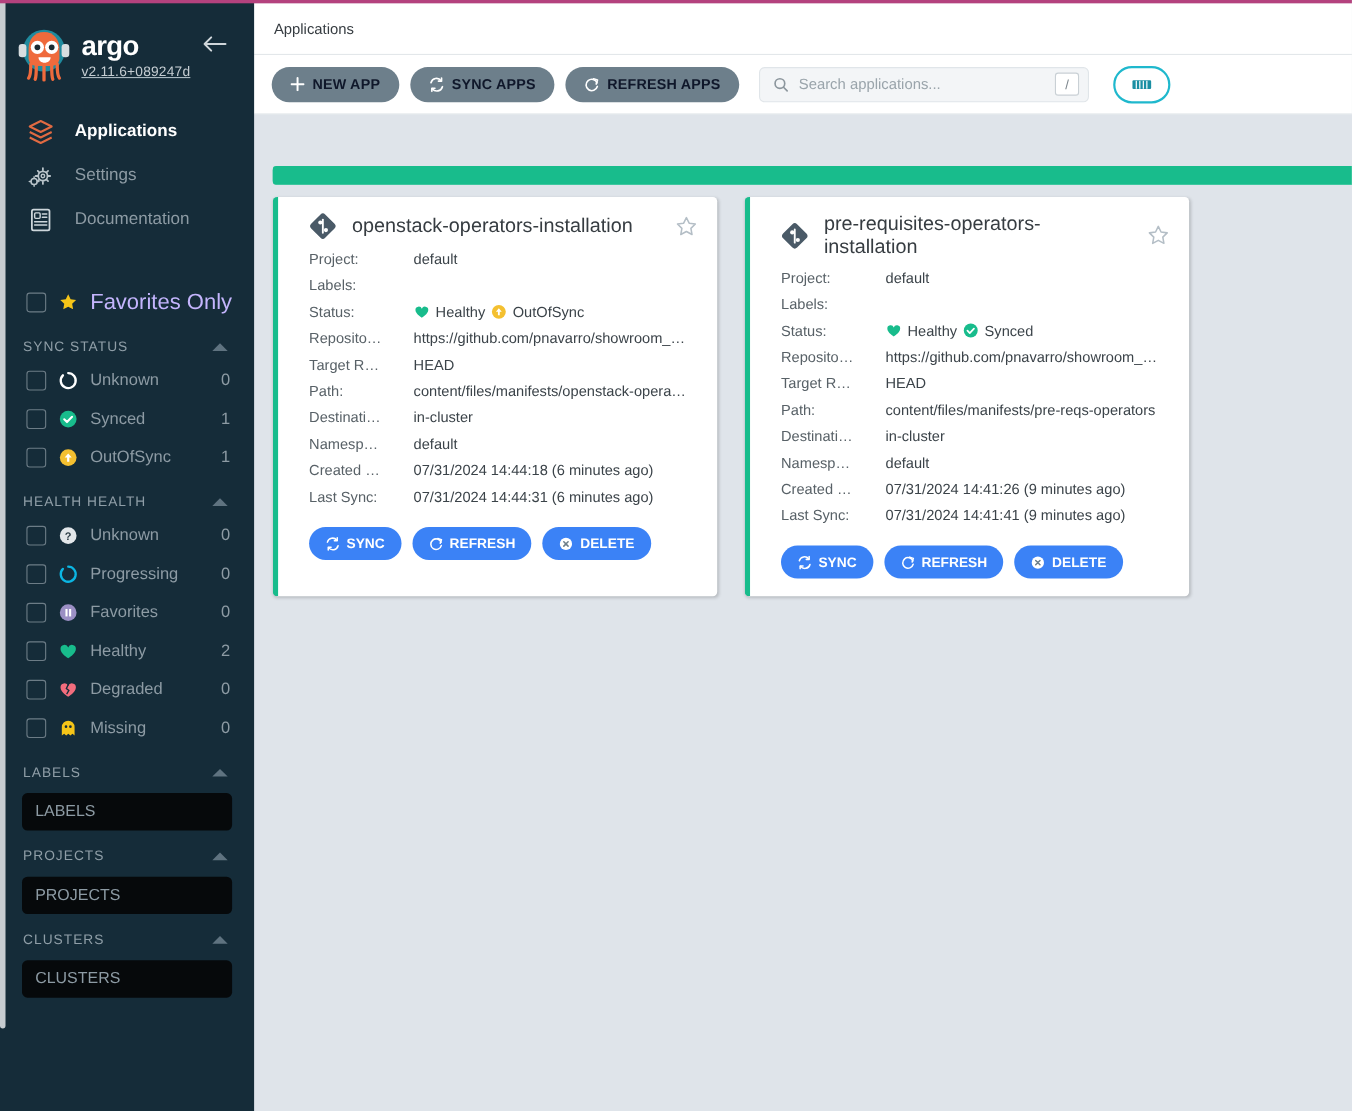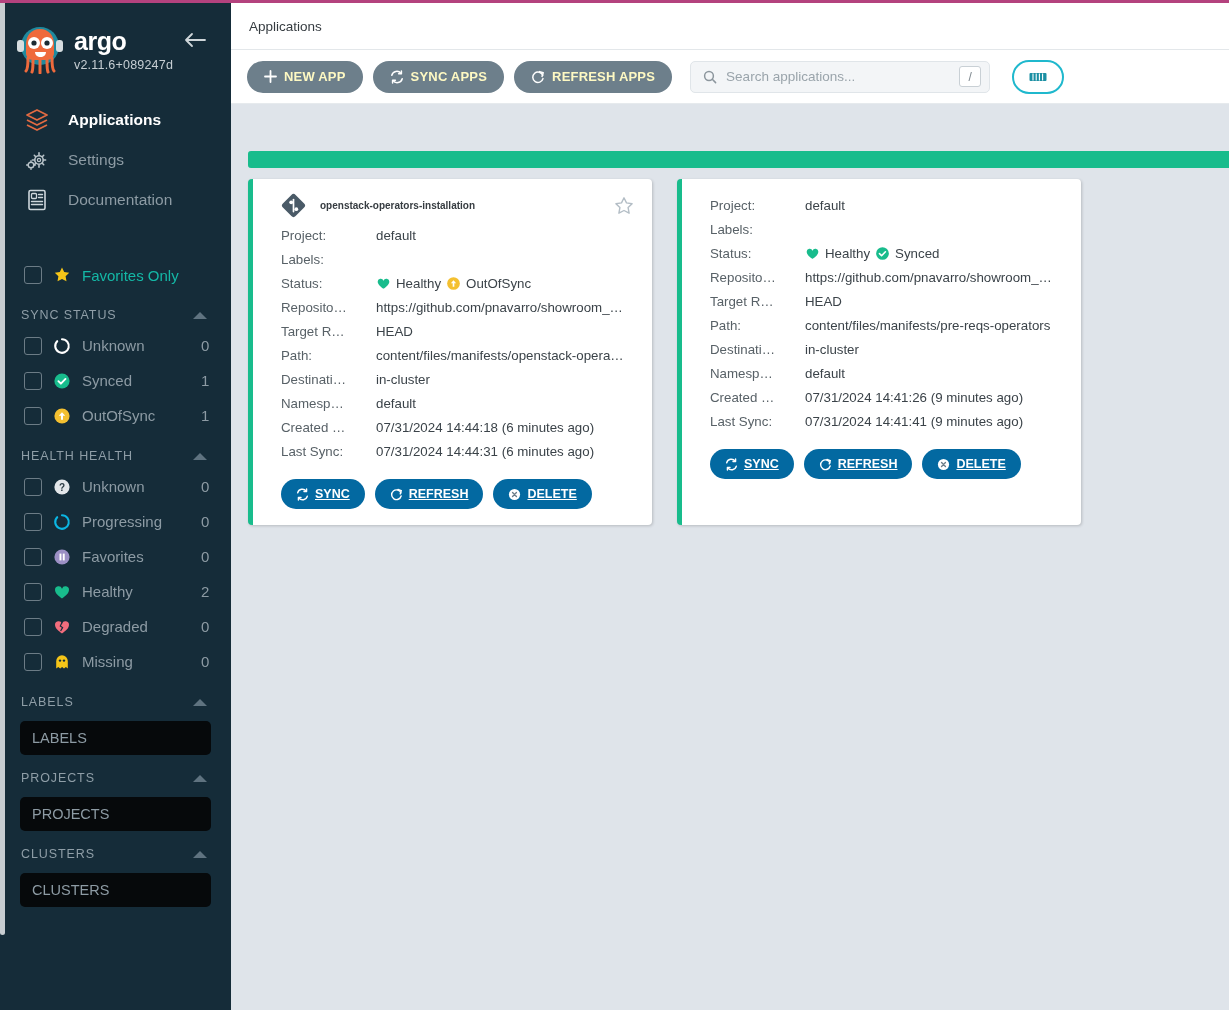--- a/index.html
+++ b/index.html
@@ -24,21 +24,21 @@
   }
   .sb-scrollbar {
     position: absolute; left: 0; top: 0; width: 5px; height: 1010px;
     background: transparent;
   }
   .sb-scrollbar .thumb {
     position: absolute; left: 0; top: 0; width: 5px; height: 935px;
     background: #c7cdd1; border-radius: 3px;
   }
 
-  .brand { display: flex; align-items: flex-start; padding: 22px 0 0 14px; height: 92px; position: relative; }
+  .brand { display: flex; align-items: flex-start; padding: 22px 0 0 14px; height: 92px; position: relative; text-decoration: underline; }
   .octo { width: 52px; height: 52px; flex: 0 0 52px; position: relative; }
   .brand-text { margin-left: 8px; padding-top: 6px; }
   .argo-word { height: 28px; display: block; }
   .brand-ver { font-size: 12.5px; color: #c6ced3; margin-top: 2px; letter-spacing: .2px; }
   .collapse-arrow {
     position: absolute; right: 24px; top: 30px; width: 24px; height: 20px;
     cursor: pointer;
   }
 
   .nav { margin-top: 8px; }
@@ -52,21 +52,21 @@
 
   .nav-gap { height: 38px; }
 
   .fav-row {
     display: flex; align-items: center; height: 34px; padding-left: 24px; gap: 11px; cursor: pointer;
   }
   .cbox {
     width: 18px; height: 18px; border: 1.6px solid #6c7c86; border-radius: 3px;
     flex: 0 0 18px; background: transparent;
   }
-  .fav-label { font-size: 15px; color: #14b8a6; }
+  .fav-label { font-size: 20px; color: #c4b5fd; }
 
   .sect-head {
     display: flex; align-items: center; justify-content: space-between;
     padding: 16px 24px 6px 21px; cursor: pointer;
   }
   .sect-title { font-size: 12.5px; letter-spacing: .9px; color: #8f9ea7; font-weight: normal; }
   .caret { width: 0; height: 0; border-left: 7px solid transparent; border-right: 7px solid transparent;
            border-bottom: 7px solid #5f7380; }
 
   .filter-row {
@@ -89,21 +89,21 @@
     height: 47px; background: #ffffff; display: flex; align-items: center;
     padding-left: 18px; border-bottom: 1px solid #e3e7ea;
   }
   .crumb { font-size: 13.5px; color: #363c41; }
 
   .toolbar {
     height: 54px; background: #ffffff; display: flex; align-items: center;
     padding-left: 16px; gap: 10px; border-bottom: 1px solid #e6eaed;
   }
   .pill-btn {
-    height: 32px; border: none; border-radius: 17px; background: #6d7f8b; color: #fef9c3;
+    height: 32px; border: none; border-radius: 17px; background: #6d7f8b; color: #0f172a;
     font-size: 13px; font-weight: bold; letter-spacing: .2px; padding: 0 17px;
     display: inline-flex; align-items: center; gap: 7px; cursor: pointer;
     font-family: "Liberation Sans", sans-serif;
   }
   .search-wrap {
     margin-left: 8px; width: 300px; height: 32px; background: #f3f5f7; border: 1px solid #e0e5e9;
     border-radius: 5px; display: flex; align-items: center; padding: 0 8px 0 12px; gap: 9px;
   }
   .search-inp {
     flex: 1 1 auto; border: none; outline: none; background: transparent;
@@ -132,36 +132,35 @@
   .cards { position: absolute; left: 17px; top: 75px; display: flex; gap: 25px; }
 
   .card {
     width: 404px; background: #ffffff; border-radius: 4px;
     box-shadow: 1px 1px 3px rgba(0,0,0,.18);
     border-left: 5px solid #18bc8c;
     padding: 14px 18px 16px 18px;
     position: relative;
   }
   .card-head { display: flex; align-items: center; gap: 14px; margin-bottom: 5px; padding-left: 10px; }
-  .card-title { font-size: 10px; font-weight: bold; color: #363c41; flex: 1 1 auto; }
+  .card-title { font-size: 18px; font-weight: normal; color: #363c41; flex: 1 1 auto; }
   .star-btn { width: 20px; height: 20px; cursor: pointer; flex: 0 0 20px; }
 
   .kv { display: flex; align-items: center; height: 24px; padding-left: 10px; }
   .kv-k { width: 95px; flex: 0 0 95px; font-size: 13.3px; color: #586167; white-space: nowrap; overflow: hidden; }
   .kv-v { font-size: 13.3px; color: #3b4349; white-space: nowrap; overflow: hidden; text-overflow: ellipsis; }
   .kv-v.status { display: flex; align-items: center; gap: 5px; }
   .st-chunk { display: inline-flex; align-items: center; gap: 5px; }
 
   .card-actions { display: flex; gap: 10px; margin-top: 16px; padding-left: 10px; }
   .act-btn {
-    height: 30px; border: none; border-radius: 16px; background: #0369a1; color: #fff;
+    height: 30px; border: none; border-radius: 16px; background: #3b82f6; color: #fff;
     font-size: 12.5px; font-weight: bold; padding: 4px 15px;
     display: inline-flex; align-items: center; gap: 6px; cursor: pointer;
     font-family: "Liberation Sans", sans-serif;
-    text-decoration: underline;
   }
   svg { display: block; }
 </style>
 </head>
 <body>
 
 <div id="root">
 
   <div class="top-rule"></div>
 
@@ -559,20 +558,36 @@
                   <circle cx="7" cy="7" r="6" fill="#ffffff"></circle>
                   <path d="M4.9 4.9l4.2 4.2M9.1 4.9l-4.2 4.2" stroke="#6d7f8b" stroke-width="1.5" stroke-linecap="round"></path>
                 </svg>
               </span>
               <span>DELETE</span>
             </button>
           </div>
         </article>
 
         <article class="card">
+          <div class="card-head">
+            <span>
+              <svg width="25" height="25" viewBox="0 0 25 25">
+                <rect x="3.5" y="3.5" width="18" height="18" rx="3" transform="rotate(45 12.5 12.5)" fill="#4a5a67"></rect>
+                <circle cx="10.2" cy="9.3" r="1.9" fill="#ffffff"></circle>
+                <circle cx="15.3" cy="16.2" r="1.9" fill="#ffffff"></circle>
+                <path d="M12.5 6.6v12" stroke="#ffffff" stroke-width="1.7" stroke-linecap="round"></path>
+              </svg>
+            </span>
+            <span class="card-title">pre-requisites-operators-installation</span>
+            <span class="star-btn">
+              <svg width="20" height="20" viewBox="0 0 20 20">
+                <path d="M10 1.8l2.5 5.1 5.6.8-4 3.9 1 5.6L10 14.5l-5.1 2.7 1-5.6-4-3.9 5.6-.8z" fill="none" stroke="#b4bec6" stroke-width="1.4" stroke-linejoin="round"></path>
+              </svg>
+            </span>
+          </div>
 
           <div class="kv">
             <span class="kv-k">Project:</span>
             <span class="kv-v">default</span>
           </div>
           <div class="kv">
             <span class="kv-k">Labels:</span>
             <span class="kv-v"></span>
           </div>
           <div class="kv">

